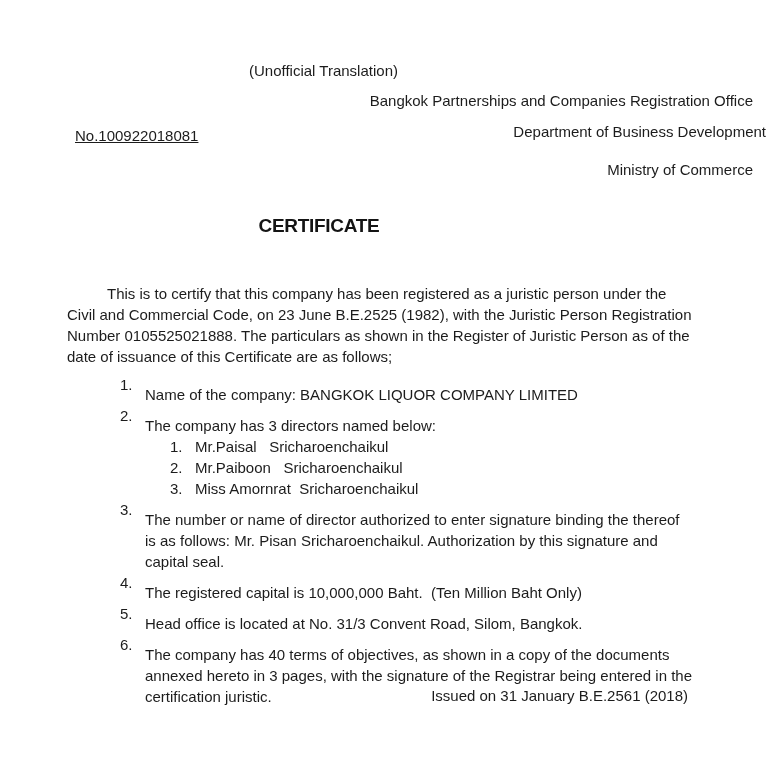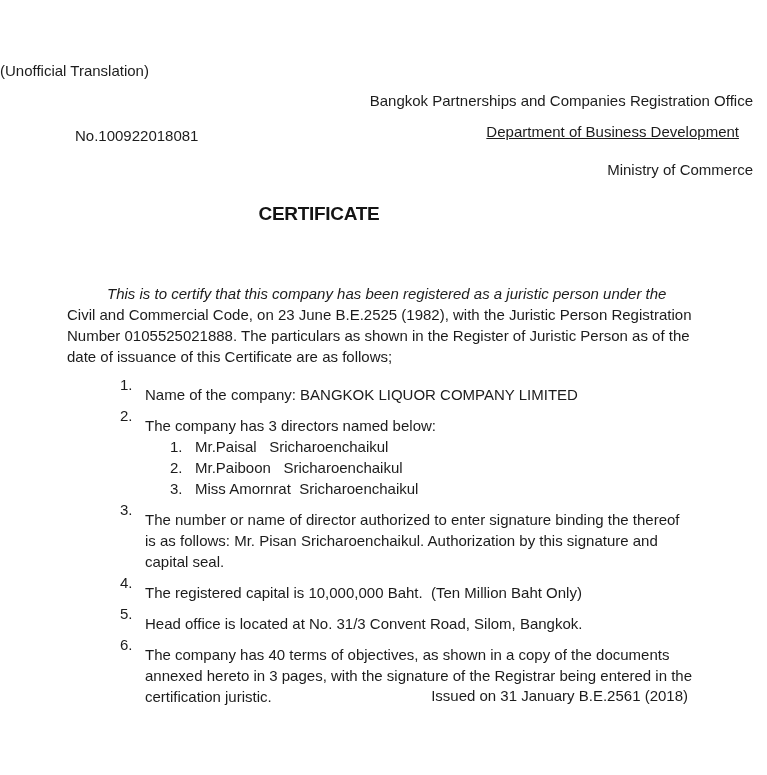--- a/index.html
+++ b/index.html
@@ -11,41 +11,41 @@
     font-family: "Liberation Sans", sans-serif;
     font-size: 15px;
     position: relative;
     overflow: hidden;
   }
   .abs { position: absolute; }
   .line { white-space: pre; line-height: 21px; }
 
   .translation-note {
     top: 60px; left: 0; width: 647px;
-    text-align: left;
+    text-align: center;
   }
   .office-block-1 { top: 90px;  right: 14px; text-align: right; }
-  .office-block-2 { top: 121px; right: 28px; text-align: right; text-decoration: underline; }
+  .office-block-2 { top: 121px; right: 1px; text-align: right; }
   .office-block-3 { top: 151px; right: 14px; text-align: right; margin-top: 8px; }
-  .doc-no { top: 125px; left: 75px; }
+  .doc-no { top: 125px; left: 75px; text-decoration: underline; }
 
   .cert-title {
-    top: 203px; left: 0; width: 638px;
+    top: 215px; left: 0; width: 638px;
     text-align: center;
     font-weight: 700;
     font-size: 19px;
     letter-spacing: -0.3px;
     color: #141414;
   }
 
   .body-block {
     top: 283px; left: 67px; width: 660px;
     line-height: 21px;
   }
-  .intro .line:first-child { text-indent: 40px; font-style: italic; }
+  .intro .line:first-child { text-indent: 40px; }
 
   .list { margin-top: 7px; }
   .li { display: flex; align-items: flex-start; }
   .li > .num {
     margin-left: 53px;
     width: 25px;
     flex: 0 0 25px;
     line-height: 21px;
     white-space: pre;
   }

